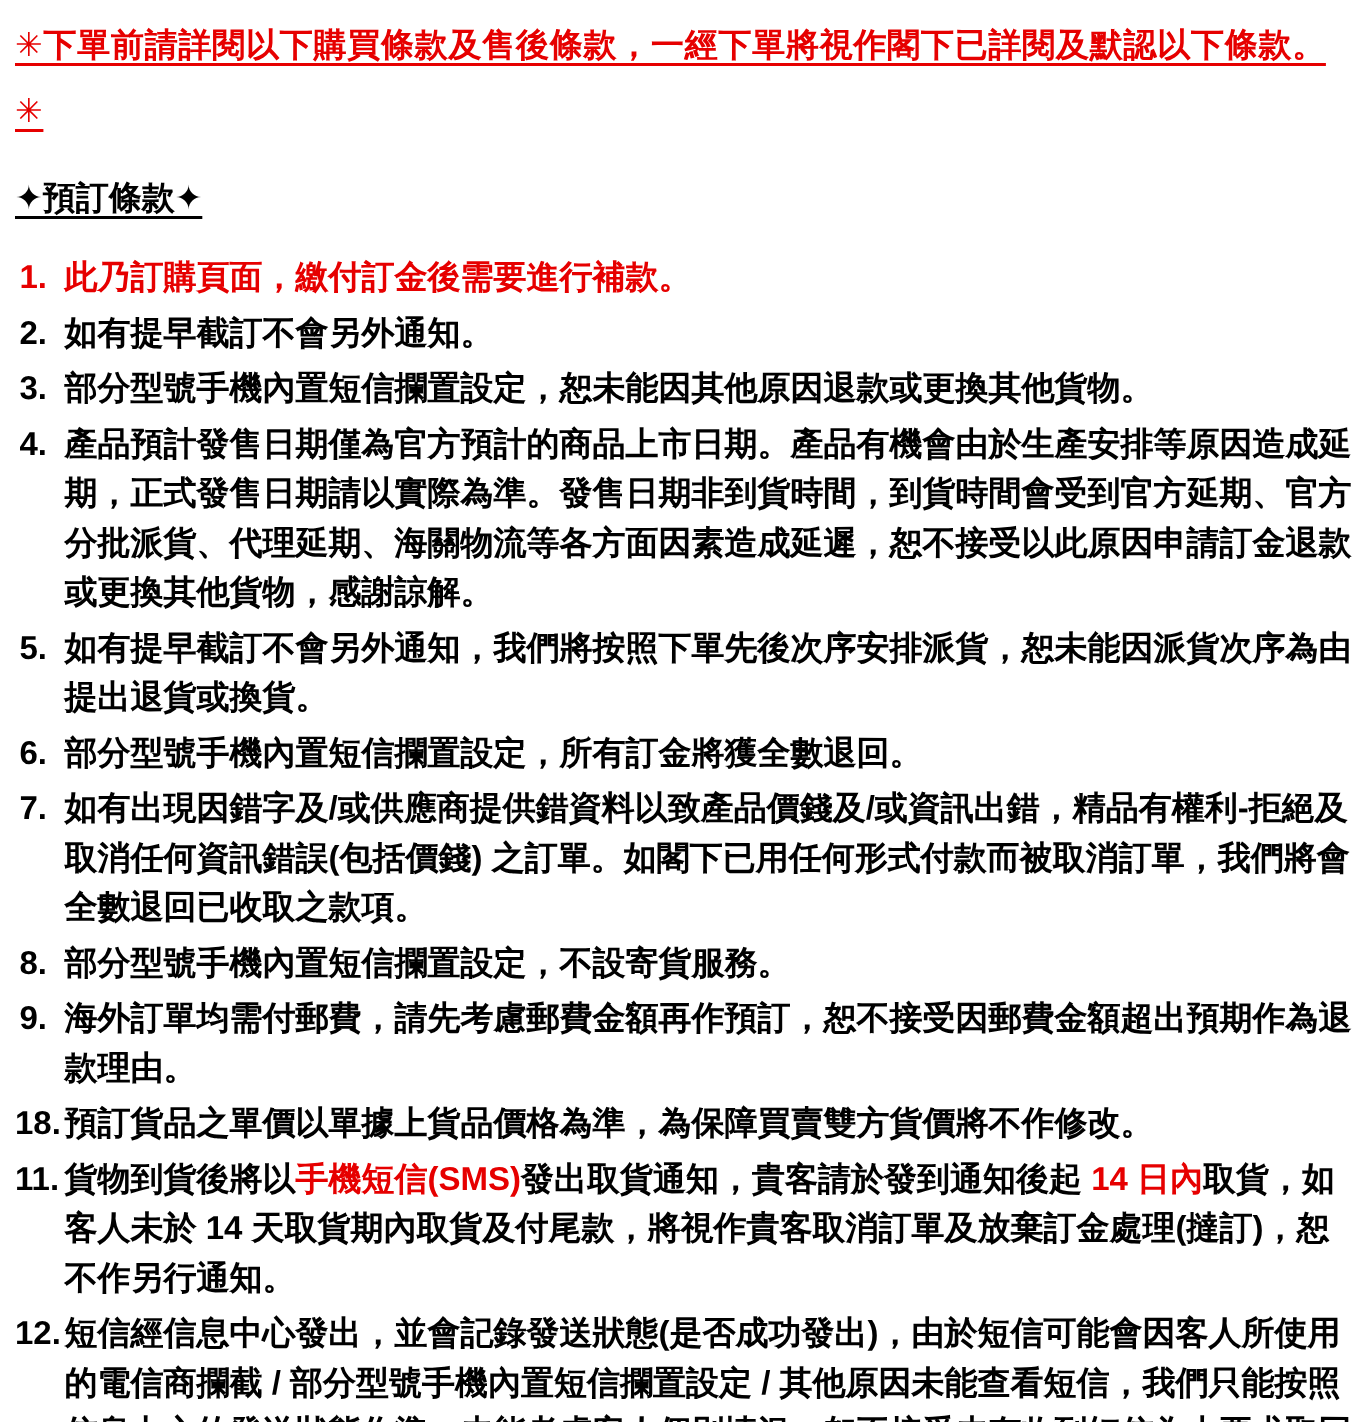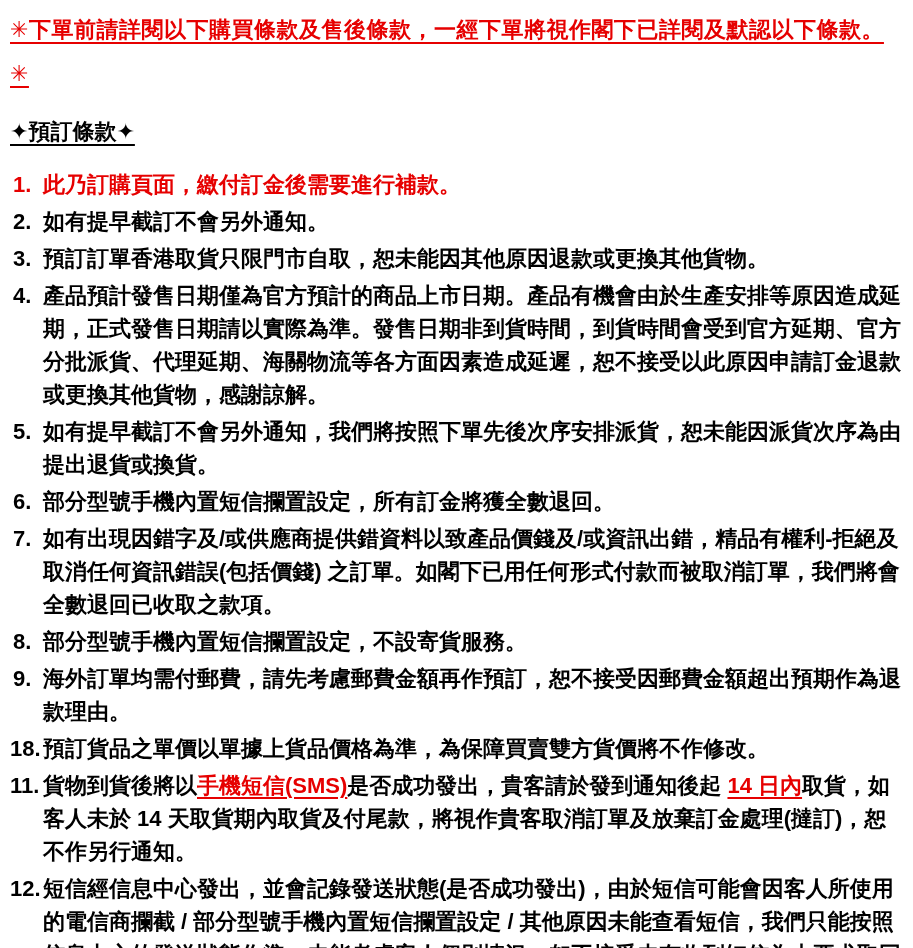--- a/index.html
+++ b/index.html
@@ -62,21 +62,20 @@
     padding-left:0;
   }
   .term-item .txt{
     flex:1;
   }
   .term-item.red-item{
     color:var(--red);
   }
   .seg-red-underline{
     color:var(--red);
-    text-decoration:underline;
     text-underline-offset:4px;
     text-decoration-thickness:2px;
   }
 </style>
 </head>
 <body>
 
 <div class="page">
   <div class="notice">✳下單前請詳閱以下購買條款及售後條款，一經下單將視作閣下已詳閱及默認以下條款。✳</div>
 
@@ -88,21 +87,21 @@
       <li class="term-item red-item">
         <span class="num">1.</span>
         <span class="txt"><span>此乃訂購頁面，繳付訂金後需要進行補款。</span></span>
       </li>
       <li class="term-item">
         <span class="num">2.</span>
         <span class="txt"><span>如有提早截訂不會另外通知。</span></span>
       </li>
       <li class="term-item">
         <span class="num">3.</span>
-        <span class="txt"><span>預訂訂單香港取貨只限門市自取，恕未能因其他原因退款或更換其他貨物。</span></span>
+        <span class="txt"><span>部分型號手機內置短信攔置設定，恕未能因其他原因退款或更換其他貨物。</span></span>
       </li>
       <li class="term-item">
         <span class="num">4.</span>
         <span class="txt"><span>產品預計發售日期僅為官方預計的商品上市日期。產品有機會由於生產安排等原因造成延期，正式發售日期請以實際為準。發售日期非到貨時間，到貨時間會受到官方延期、官方分批派貨、代理延期、海關物流等各方面因素造成延遲，恕不接受以此原因申請訂金退款或更換其他貨物，感謝諒解。</span></span>
       </li>
       <li class="term-item">
         <span class="num">5.</span>
         <span class="txt"><span>如有提早截訂不會另外通知，我們將按照下單先後次序安排派貨，恕未能因派貨次序為由提出退貨或換貨。</span></span>
       </li>
       <li class="term-item">
@@ -120,20 +119,20 @@
       <li class="term-item">
         <span class="num">9.</span>
         <span class="txt"><span>海外訂單均需付郵費，請先考慮郵費金額再作預訂，恕不接受因郵費金額超出預期作為退款理由。</span></span>
       </li>
       <li class="term-item wide-num">
         <span class="num">18.</span>
         <span class="txt"><span>預訂貨品之單價以單據上貨品價格為準，為保障買賣雙方貨價將不作修改。</span></span>
       </li>
       <li class="term-item wide-num">
         <span class="num">11.</span>
-        <span class="txt"><span>貨物到貨後將以</span><span class="seg-red-underline">手機短信(SMS)</span><span>是否成功發出，貴客請於發到通知後起 </span><span class="seg-red-underline">14 日內</span><span>取貨，如客人未於 14 天取貨期內取貨及付尾款，將視作貴客取消訂單及放棄訂金處理(撻訂)，恕不作另行通知。</span></span>
+        <span class="txt"><span>貨物到貨後將以</span><span class="seg-red-underline">手機短信(SMS)</span><span>發出取貨通知，貴客請於發到通知後起 </span><span class="seg-red-underline">14 日內</span><span>取貨，如客人未於 14 天取貨期內取貨及付尾款，將視作貴客取消訂單及放棄訂金處理(撻訂)，恕不作另行通知。</span></span>
       </li>
       <li class="term-item wide-num">
         <span class="num">12.</span>
         <span class="txt"><span>短信經信息中心發出，並會記錄發送狀態(是否成功發出)，由於短信可能會因客人所使用的電信商攔截 / 部分型號手機內置短信攔置設定 / 其他原因未能查看短信，我們只能按照信息中心的發送狀態作準，未能考慮客人個別情況，恕不接受未有收到短信為由要求取回已撻訂的貨物或訂金。</span></span>
       </li>
     </ol>
 </div>
 
 </body></html>

